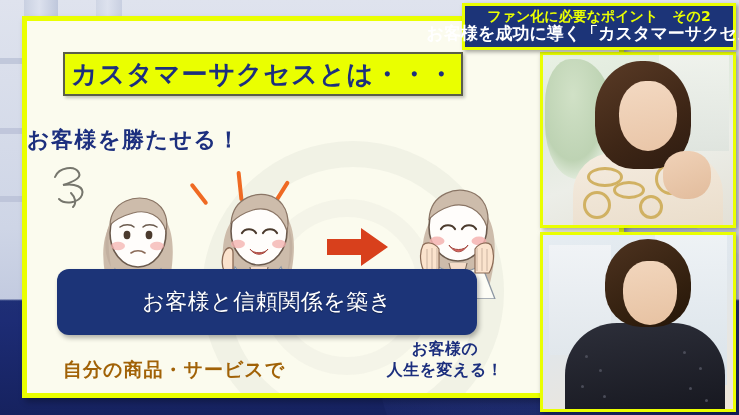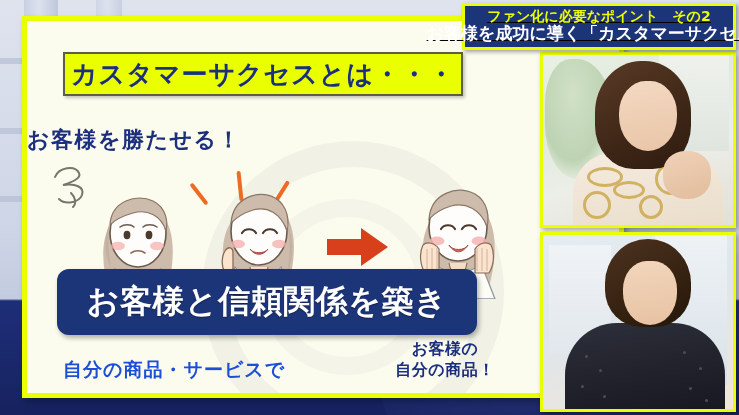--- a/index.html
+++ b/index.html
@@ -64,35 +64,35 @@
   .char.c3{left:382px;top:148px;}
 
   
   .arrow{position:absolute;left:300px;top:206px;width:62px;height:40px;}
 
   
   .navy-banner{position:absolute;left:30px;top:248px;width:420px;height:66px;
     background:#1c3478;border-radius:12px;box-sizing:border-box;
     display:flex;flex-direction:column;align-items:center;justify-content:center;
     box-shadow:2px 3px 5px rgba(0,0,0,.3);}
-  .navy-banner div{color:#ffffff;font-size:32px;font-weight:bold;line-height:1.12;
+  .navy-banner div{color:#ffffff;font-size:22px;font-weight:normal;line-height:1.12;
     letter-spacing:.5px;white-space:nowrap;
     text-shadow:0 1px 1px rgba(0,0,0,.35);}
 
   
-  .bl{position:absolute;left:36px;top:336px;color:#1d4ed8;font-size:19px;
+  .bl{position:absolute;left:36px;top:336px;color:#a16207;font-size:19px;
     font-weight:bold;letter-spacing:1px;}
   .br{position:absolute;left:338px;top:318px;width:160px;text-align:center;
     color:#1c2f7e;font-size:16px;font-weight:bold;line-height:1.3;letter-spacing:.5px;}
 
   
   .top-banner{position:absolute;left:462px;top:3px;width:274px;height:47px;
     background:#1c3478;border:3px solid #eaff00;box-sizing:border-box;
     display:flex;flex-direction:column;align-items:center;justify-content:center;
-    box-shadow:2px 2px 4px rgba(0,0,0,.35);z-index:6;text-decoration:underline;}
+    box-shadow:2px 2px 4px rgba(0,0,0,.35);z-index:6;}
   .top-banner .l1{color:#eaff00;font-size:14px;font-weight:bold;line-height:1.1;white-space:nowrap;}
   .top-banner .l2{color:#ffffff;font-size:17px;font-weight:bold;line-height:1.15;white-space:nowrap;}
 
   
   .vid{position:absolute;border:3px solid #eaff00;box-sizing:border-box;overflow:hidden;
     box-shadow:2px 2px 5px rgba(0,0,0,.35);}
   .vid.v1{left:540px;top:52px;width:196px;height:176px;}
   .vid.v2{left:540px;top:232px;width:196px;height:180px;}
   .vid .scene{position:absolute;inset:0;}
 
@@ -218,21 +218,21 @@
     <path d="M18 80 L18 102 M23 79 L23 102 M28 79 L28 102 M68 79 L68 102 M73 79 L73 102 M78 80 L78 102" stroke="#cbb3a0" stroke-width="1" fill="none"></path>
   </svg>
 
   <div class="navy-banner">
     <div>お客様と信頼関係を築き</div>
   </div>
 
   <div class="bl">自分の商品・サービスで</div>
   <div class="br">
     <div>お客様の</div>
-    <div>自分の商品！</div>
+    <div>人生を変える！</div>
   </div>
 </div>
 
 <div class="top-banner">
   <div class="l1">ファン化に必要なポイント　その2</div>
   <div class="l2">お客様を成功に導く「カスタマーサクセス」</div>
 </div>
 
 <div class="vid v1">
   <div class="scene">

